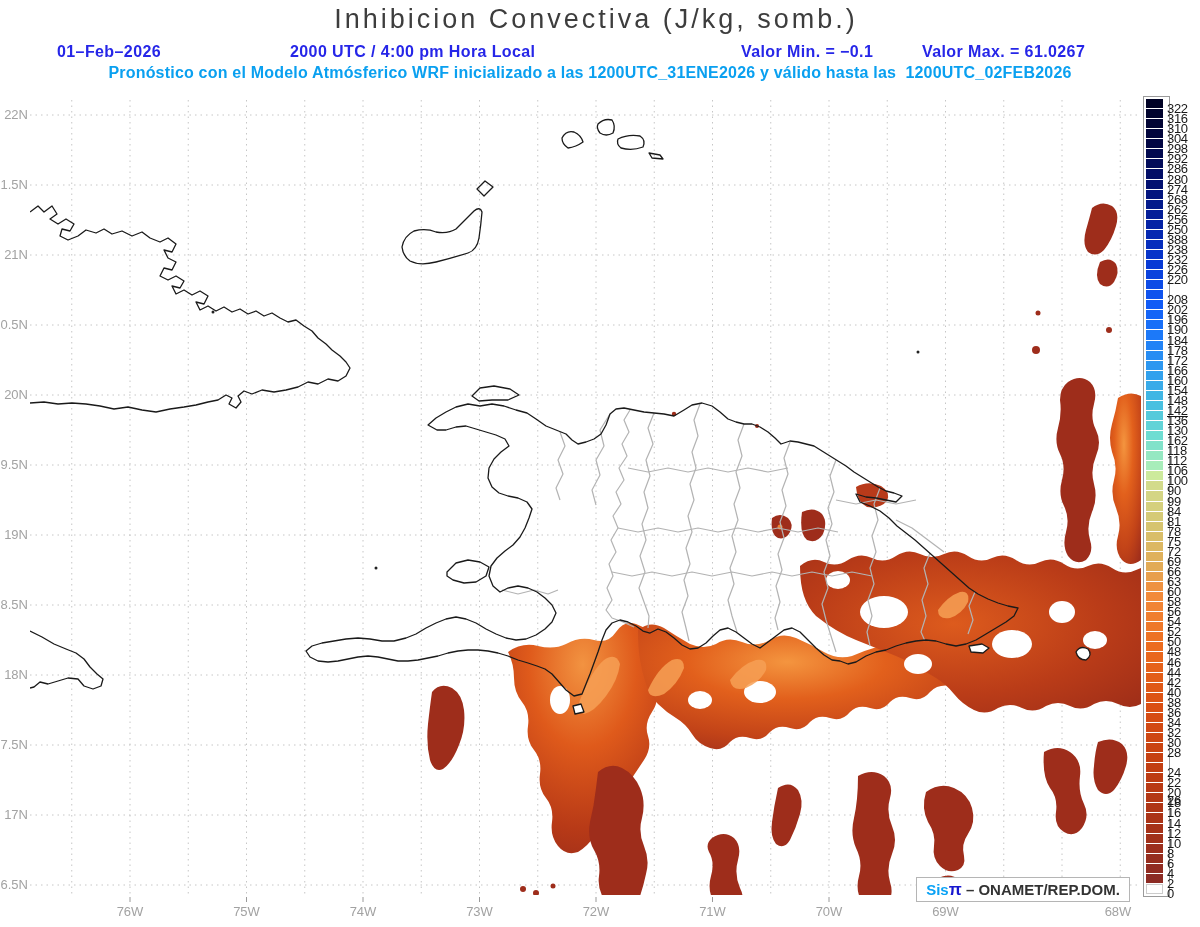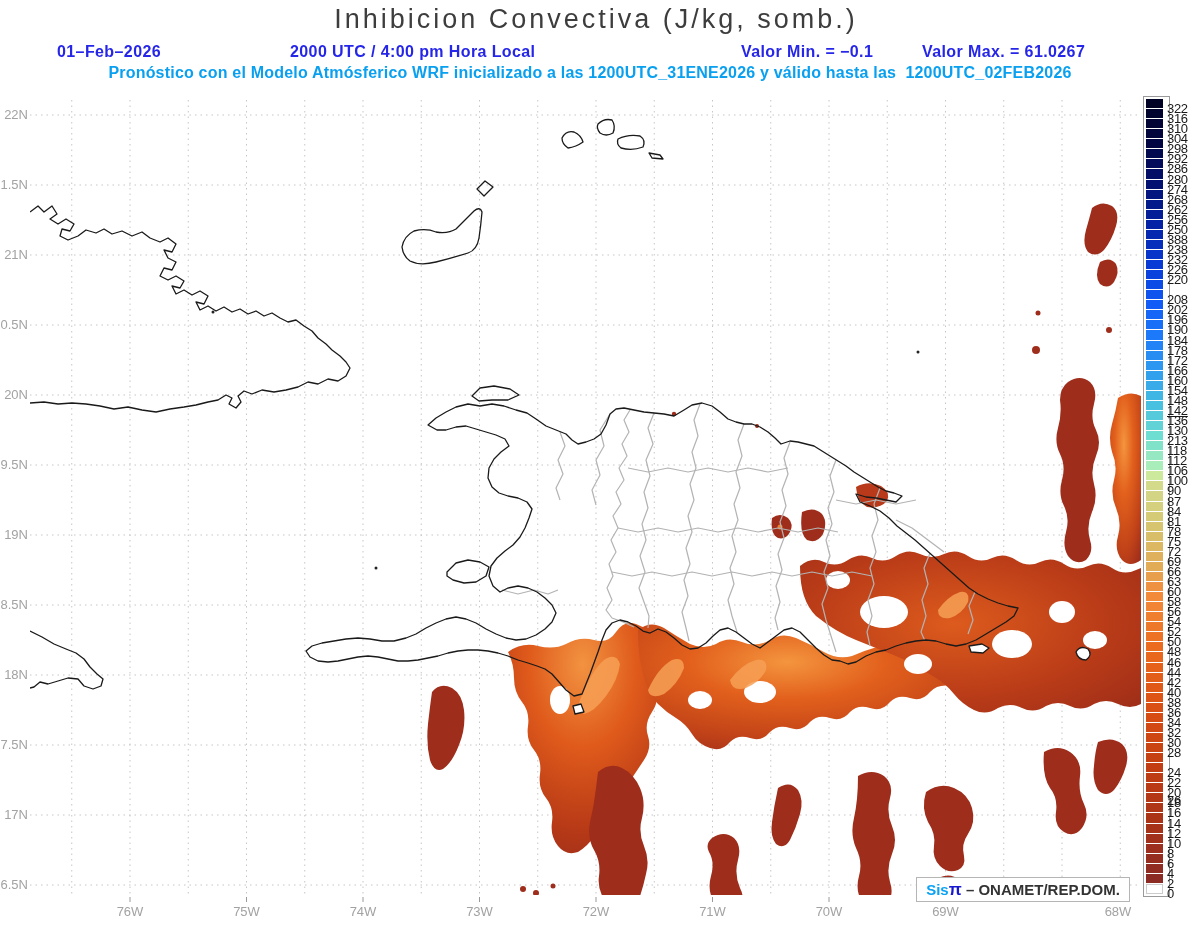--- a/index.html
+++ b/index.html
@@ -346,27 +346,27 @@
       <div class="cb-label" style="top: 335.519px;">184</div>
       <div class="cb-label" style="top: 345.582px;">178</div>
       <div class="cb-label" style="top: 355.646px;">172</div>
       <div class="cb-label" style="top: 365.709px;">166</div>
       <div class="cb-label" style="top: 375.772px;">160</div>
       <div class="cb-label" style="top: 385.835px;">154</div>
       <div class="cb-label" style="top: 395.899px;">148</div>
       <div class="cb-label" style="top: 405.962px; text-decoration: underline;">142</div>
       <div class="cb-label" style="top: 416.025px;">136</div>
       <div class="cb-label" style="top: 426.089px;">130</div>
-      <div class="cb-label" style="top: 436.152px;">213</div>
+      <div class="cb-label" style="top: 436.152px;">162</div>
       <div class="cb-label" style="top: 446.215px;">118</div>
       <div class="cb-label" style="top: 456.278px;">112</div>
       <div class="cb-label" style="top: 466.342px;">106</div>
       <div class="cb-label" style="top: 476.405px;">100</div>
       <div class="cb-label" style="top: 486.468px;">90</div>
-      <div class="cb-label" style="top: 496.532px;">87</div>
+      <div class="cb-label" style="top: 496.532px;">99</div>
       <div class="cb-label" style="top: 506.595px;">84</div>
       <div class="cb-label" style="top: 516.658px;">81</div>
       <div class="cb-label" style="top: 526.722px;">78</div>
       <div class="cb-label" style="top: 536.785px;">75</div>
       <div class="cb-label" style="top: 546.848px;">72</div>
       <div class="cb-label" style="top: 556.911px;">69</div>
       <div class="cb-label" style="top: 566.975px;">66</div>
       <div class="cb-label" style="top: 577.038px;">63</div>
       <div class="cb-label" style="top: 587.101px;">60</div>
       <div class="cb-label" style="top: 597.165px;">58</div>

